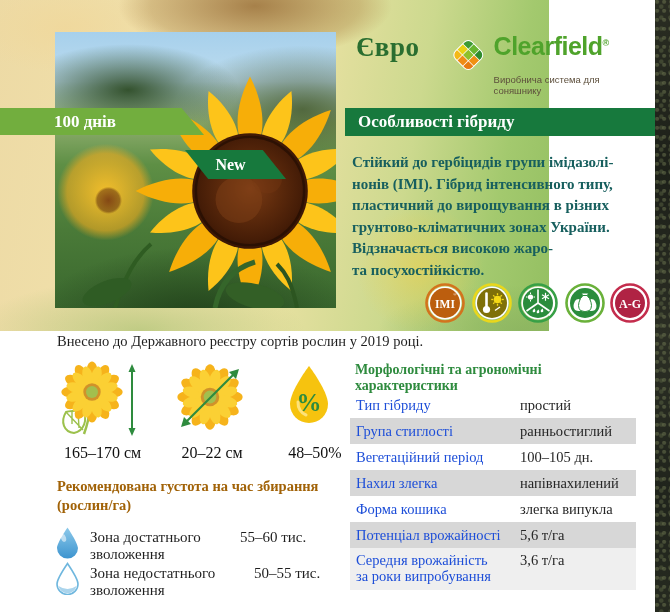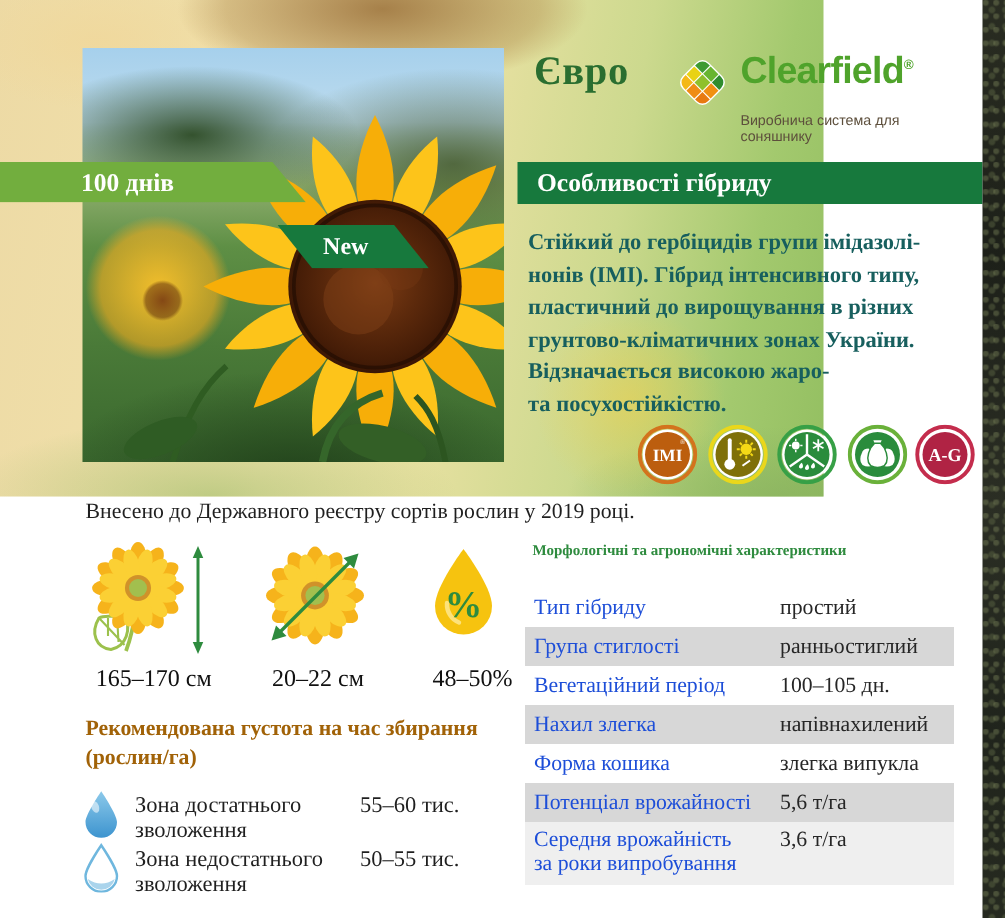--- a/index.html
+++ b/index.html
@@ -94,24 +94,24 @@
   .ml1{left:50px;width:105px;}
   .ml2{left:172px;width:80px;}
   .ml3{left:282px;width:66px;}
 
   .density-title{left:57px;top:477px;font-size:14.5px;font-weight:bold;color:#a16207;line-height:19px;}
   .drop-icon{width:25px;height:33px;}
   .d1{left:55px;top:526px;} .d2{left:55px;top:562px;}
   .zone-text{left:90px;width:150px;font-size:15px;color:#1f1f1f;line-height:16.5px;}
   .z1{top:529px;} .z2{top:565px;}
   .zone-value{left:240px;font-size:15px;color:#1f1f1f;}
-  .v1{top:529px;} .v2{top:565px;}
-
-  
-  .table-title{left:355px;top:362px;font-size:10px;font-weight:bold;color:#2e8b3e;width:290px;}
+  .v1{top:529px;} .v2{top:565px;margin-left:14px;}
+
+  
+  .table-title{left:355px;top:362px;font-size:14px;font-weight:bold;color:#2e8b3e;width:290px;}
   .char-table{left:350px;top:392px;width:286px;}
   .trow{display:flex;align-items:center;min-height:26px;padding:0 0 0 6px;box-sizing:border-box;}
   .trow:nth-child(even){background:#d7d7d7;}
   .trow.muted{background:#efefef;align-items:flex-start;padding-top:4px;padding-bottom:6px;min-height:42px;}
   .tlabel{width:164px;font-size:14.5px;color:#1d4ed8;line-height:16px;}
   .tvalue{font-size:14.5px;color:#262626;}
 
   svg text{font-family:"Liberation Serif", serif;}
 </style>
 </head>

